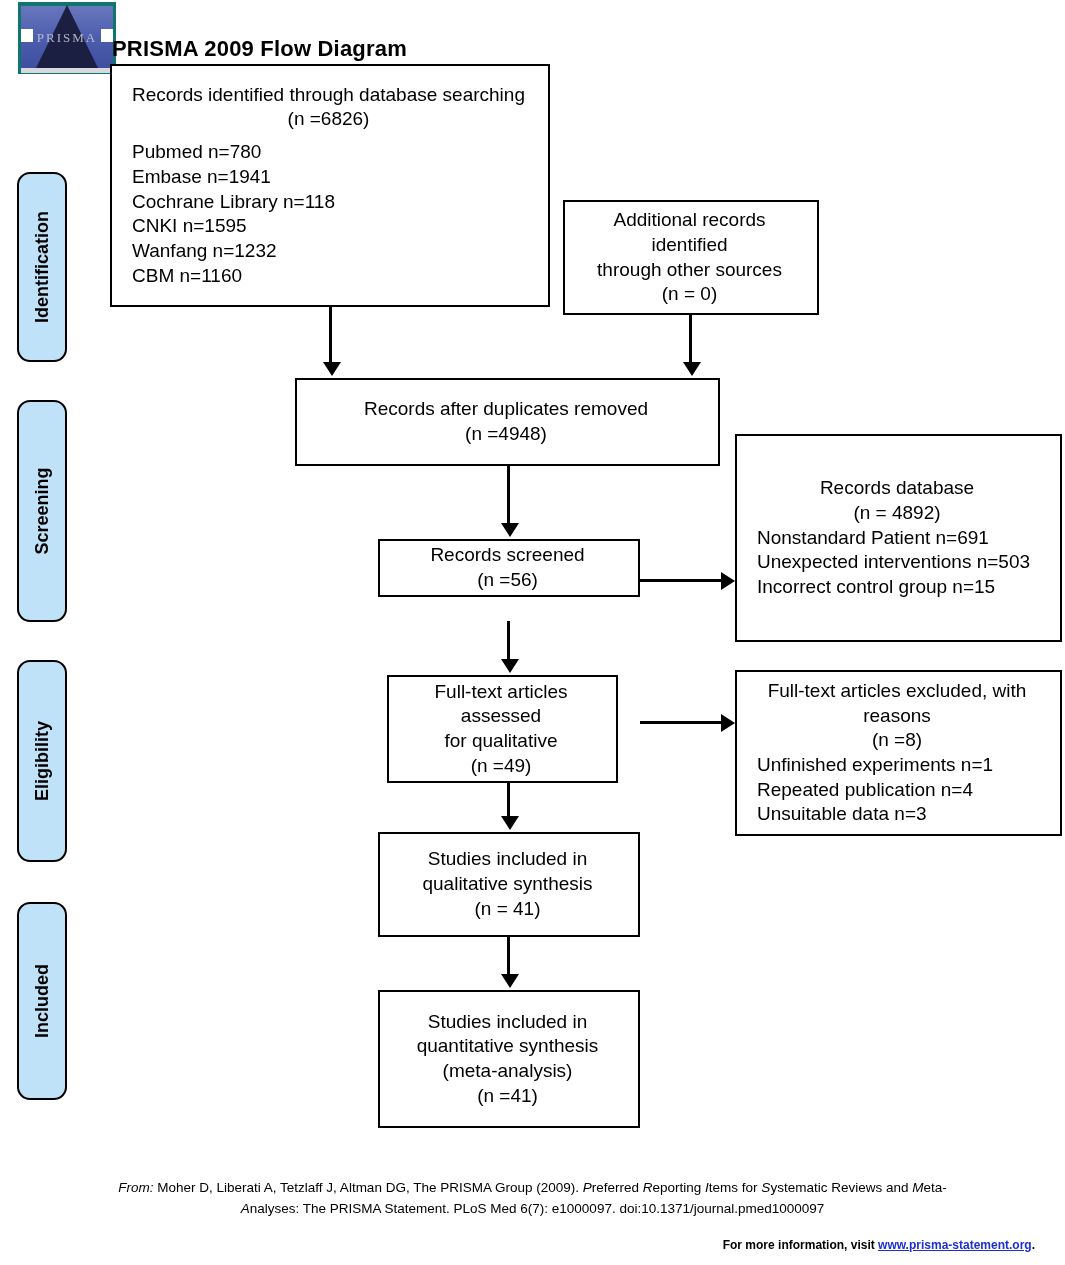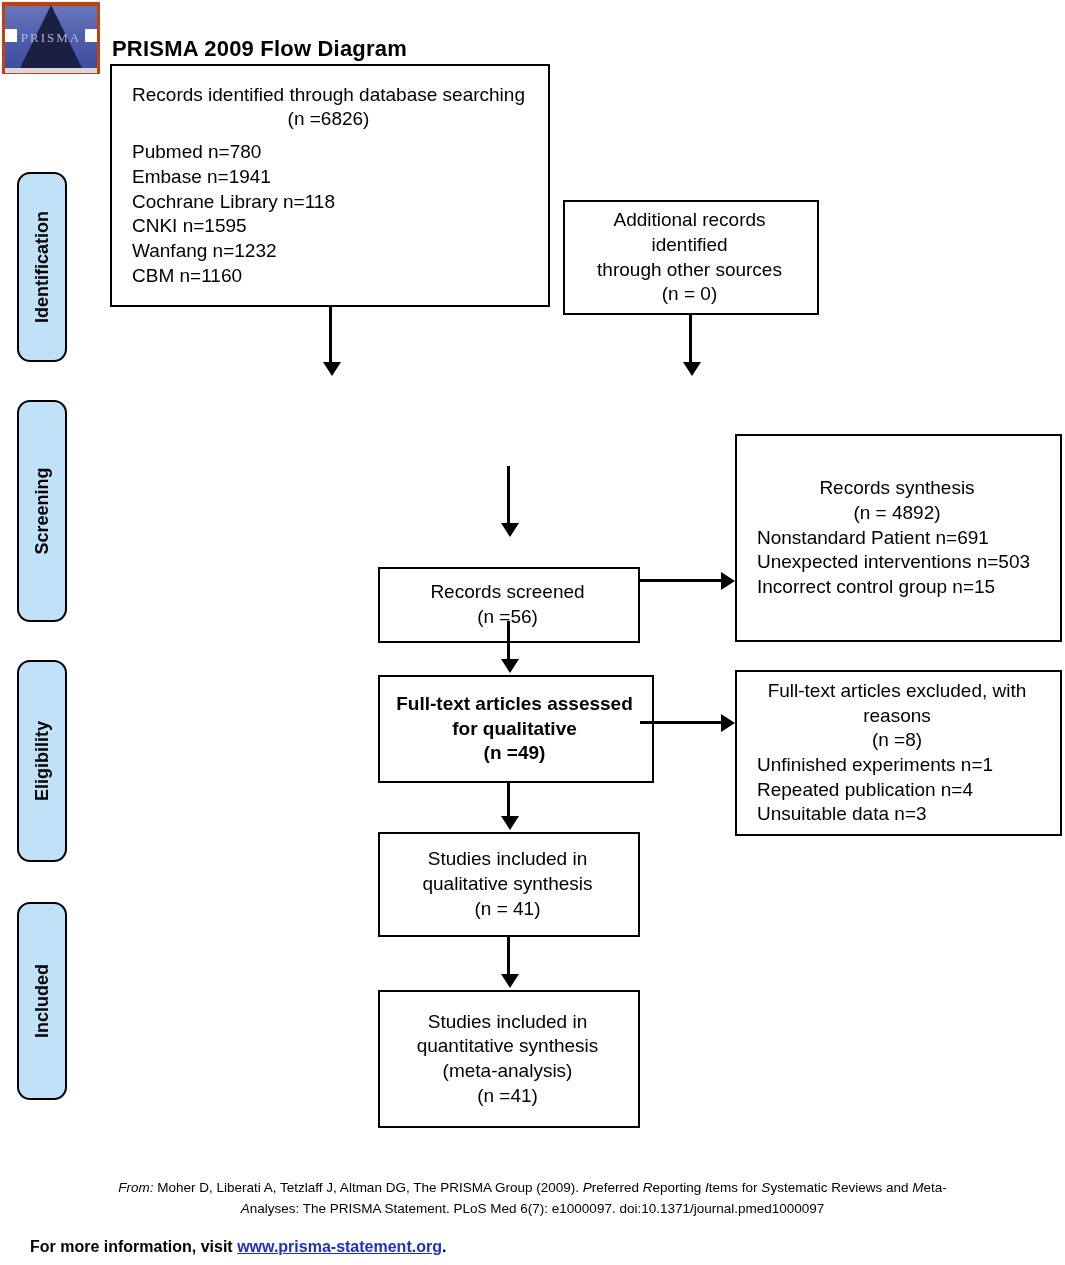--- a/index.html
+++ b/index.html
@@ -16,26 +16,26 @@
     position: relative;
     width: 1065px;
     height: 1265px;
     background: #ffffff;
     overflow: hidden;
   }
 
   
   .logo {
     position: absolute;
-    left: 2px;
+    left: 18px;
     top: 2px;
     width: 98px;
     height: 72px;
     overflow: hidden;
-    background: #c2410c;
+    background: #0f766e;
   }
   .logo-bg {
     position: absolute;
     left: 3px;
     top: 4px;
     width: 92px;
     height: 62px;
     background: #5b6bb5;
     background: linear-gradient(180deg,#6877bd 0%,#4f5fae 48%,#3f4fa0 100%);
   }
@@ -169,22 +169,22 @@
     font-size: 13.5px;
     line-height: 1.55;
     color: #000000;
   }
   .footer-cite .it { font-style: italic; }
   .footer-more {
     position: absolute;
     left: 30px;
     top: 1238px;
     width: 1005px;
-    text-align: left;
-    font-size: 16px;
+    text-align: right;
+    font-size: 12px;
     font-weight: bold;
     color: #000000;
   }
   .footer-more a {
     color: #1a2fd4;
     text-decoration: underline;
   }
 </style>
 </head>
 <body>
@@ -226,35 +226,39 @@
     <div class="line left">Wanfang n=1232</div>
     <div class="line left">CBM n=1160</div>
   </div>
 
   <div class="box" style="left:563px; top:200px; width:256px; height:115px;">
     <div class="line center pad">Additional records identified</div>
     <div class="line center pad">through other sources</div>
     <div class="line center pad">(n = 0)</div>
   </div>
 
-
-  <div class="box" style="left:378px; top:567px; width:262px; height:76px;">
+  <div class="box" style="left:295px; top:378px; width:425px; height:88px;">
+    <div class="line center pad">Records after duplicates removed</div>
+    <div class="line center pad">(n =4948)</div>
+  </div>
+
+  <div class="box" style="left:378px; top:539px; width:262px; height:58px;">
     <div class="line center pad">Records screened</div>
     <div class="line center pad">(n =56)</div>
   </div>
 
   <div class="box" style="left:735px; top:434px; width:327px; height:208px;">
-    <div class="line center pad">Records synthesis</div>
+    <div class="line center pad">Records database</div>
     <div class="line center pad">(n = 4892)</div>
     <div class="line left">Nonstandard Patient n=691</div>
     <div class="line left">Unexpected interventions n=503</div>
     <div class="line left">Incorrect control group n=15</div>
   </div>
 
-  <div class="box" style="left:378px; top:675px; width:276px; height:108px;font-weight:bold;">
+  <div class="box" style="left:387px; top:675px; width:231px; height:108px;">
     <div class="line center pad">Full-text articles assessed</div>
     <div class="line center pad">for qualitative</div>
     <div class="line center pad">(n =49)</div>
   </div>
 
   <div class="box" style="left:735px; top:670px; width:327px; height:166px;">
     <div class="line center pad">Full-text articles excluded, with</div>
     <div class="line center pad">reasons</div>
     <div class="line center pad">(n =8)</div>
     <div class="line left">Unfinished experiments n=1</div>

